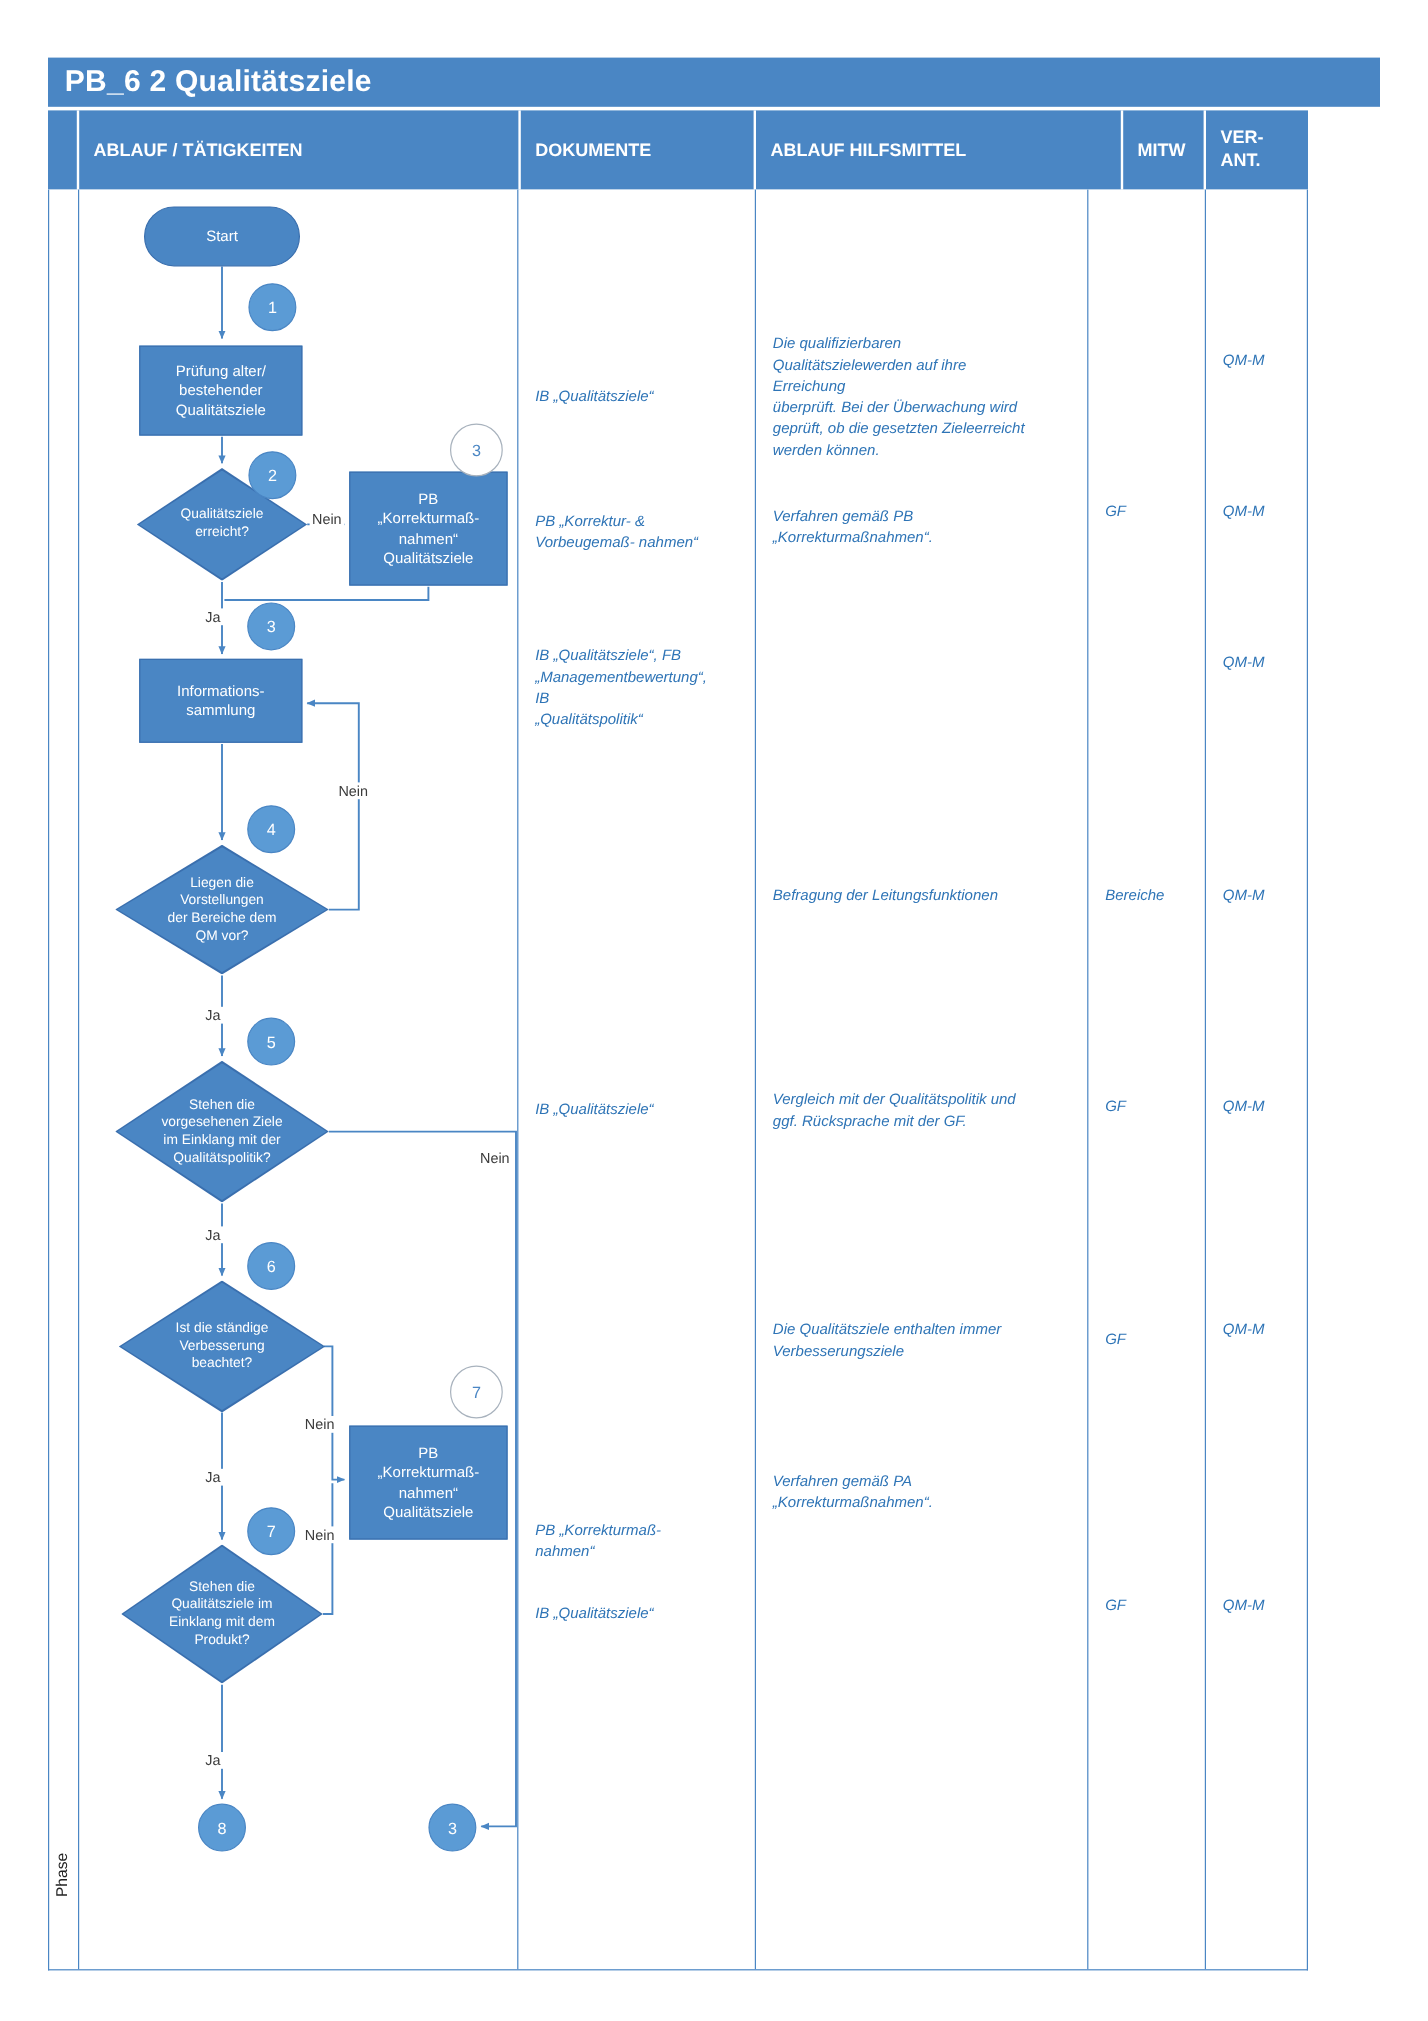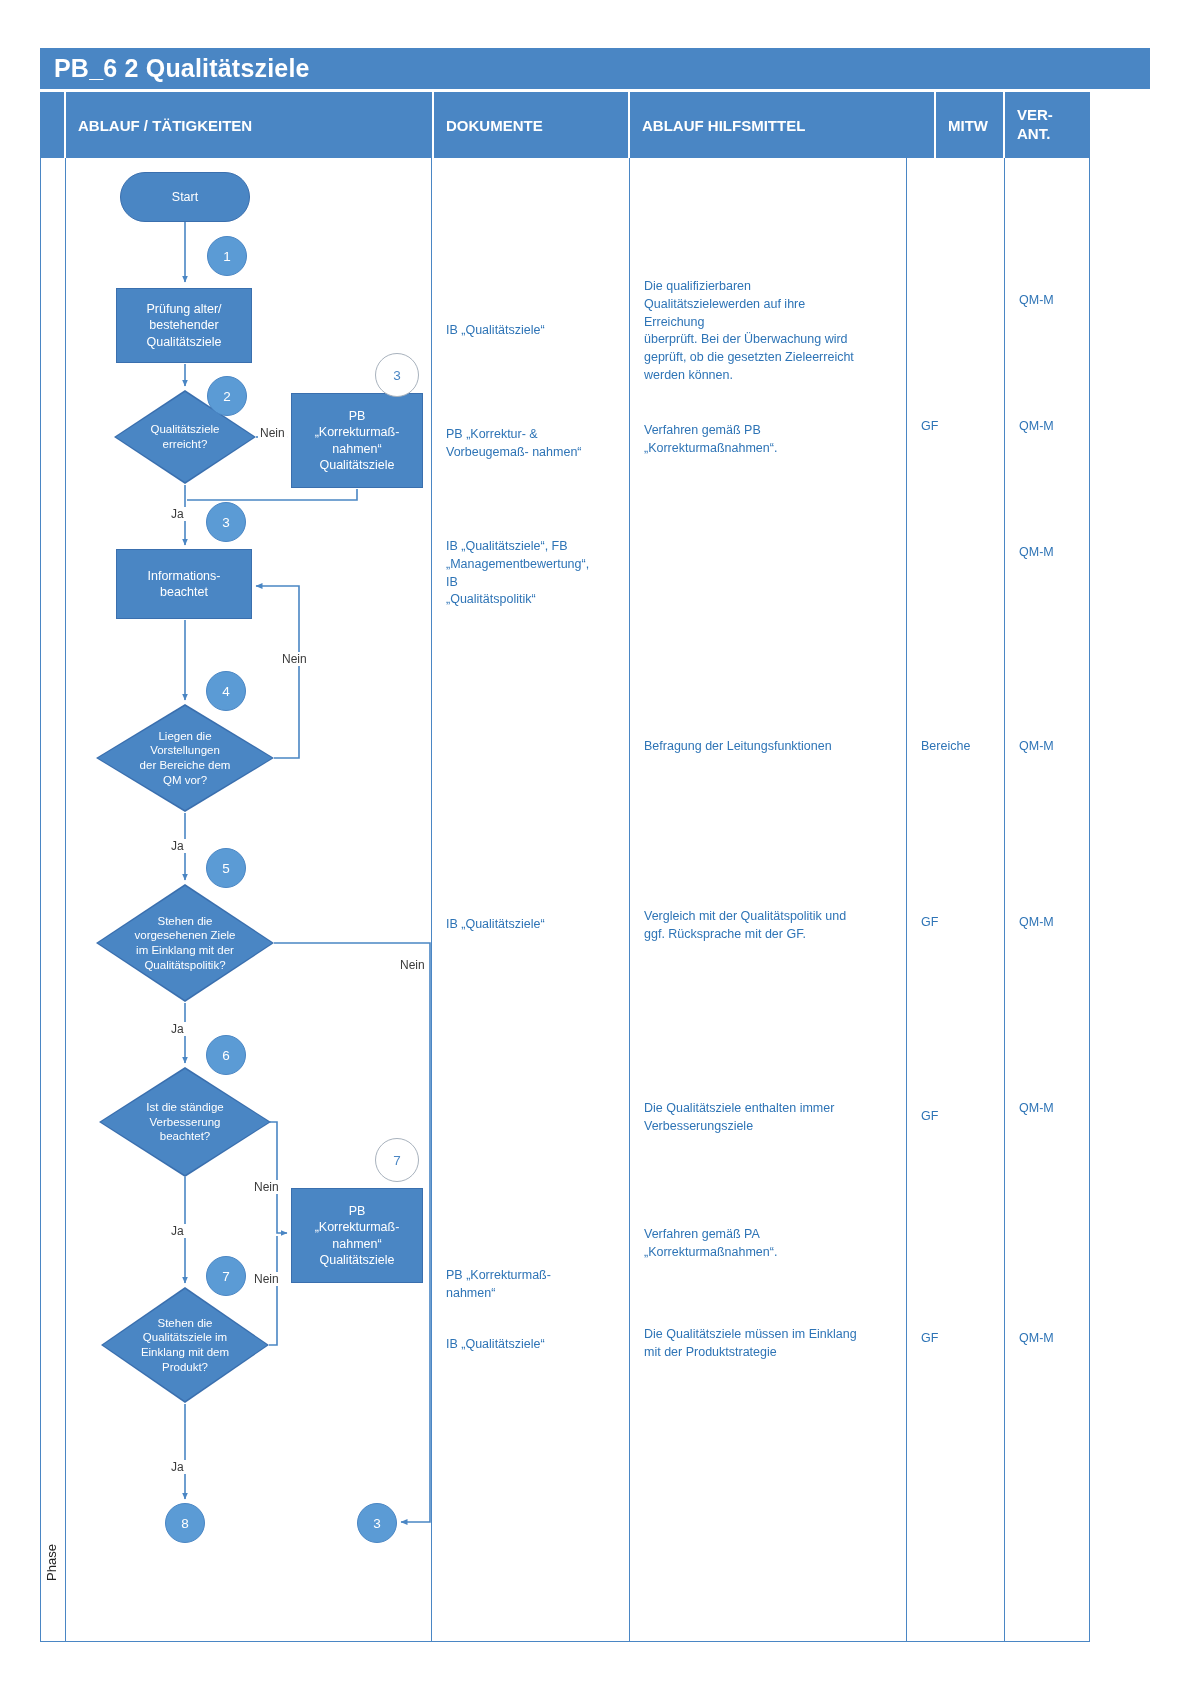--- a/index.html
+++ b/index.html
@@ -30,21 +30,21 @@
     border:1.6px solid #4a86c4; border-top:none; box-sizing:border-box;
   }
   .bcol { position:absolute; top:0; bottom:0; border-left:1.6px solid #4a86c4; box-sizing:border-box; }
   .bcol-phase { border-left:none; }
   .phase-label {
     position:absolute; bottom:60px; left:3px; writing-mode:vertical-rl;
     transform:rotate(180deg); font-size:13px; color:#222;
   }
   .cell-text {
     position:absolute; left:14px; right:8px; color:#2e74b6;
-    font-size:12.5px; line-height:1.42; white-space:pre-line;
+    font-size:12.5px; line-height:1.42; white-space:pre-line;font-style:italic;
   }
 
   
   .connectors { position:absolute; left:0; top:0; }
   .rectnode {
     position:absolute; background:#4a86c4; border:1.5px solid #3a6fae; box-sizing:border-box;
     display:flex; align-items:center; justify-content:center; text-align:center;
     color:#fff; font-size:12.5px; line-height:1.3; white-space:pre-line; z-index:2;
   }
   .stadium { border-radius:26px; }
@@ -132,21 +132,21 @@
 erreicht?</span>
           </div>
         </div>
 
         <div class="rectnode" style="left:225px;top:235px;width:132px;height:95px">PB
 „Korrekturmaß-
 nahmen“
 Qualitätsziele</div>
 
         <div class="rectnode" style="left:50px;top:391px;width:136px;height:70px">Informations-
-beachtet</div>
+sammlung</div>
 
         <div class="diamond" style="left:30px;top:546px;width:178px;height:108px">
           <div class="diamond-fill">
             <span class="diamond-text">Liegen die
 Vorstellungen
 der Bereiche dem
 QM vor?</span>
           </div>
         </div>
 
@@ -229,22 +229,20 @@
 werden können.</div>
         <div class="cell-text" style="top:264px">Verfahren gemäß PB
 „Korrekturmaßnahmen“.</div>
         <div class="cell-text" style="top:580px">Befragung der Leitungsfunktionen</div>
         <div class="cell-text" style="top:750px">Vergleich mit der Qualitätspolitik und
 ggf. Rücksprache mit der GF.</div>
         <div class="cell-text" style="top:942px">Die Qualitätsziele enthalten immer
 Verbesserungsziele</div>
         <div class="cell-text" style="top:1068px">Verfahren gemäß PA
 „Korrekturmaßnahmen“.</div>
-        <div class="cell-text" style="top:1168px">Die Qualitätsziele müssen im Einklang
-mit der Produktstrategie</div>
       </div>
 
       <div class="bcol" style="left:865px;width:98px">
         <div class="cell-text" style="top:260px">GF</div>
         <div class="cell-text" style="top:580px">Bereiche</div>
         <div class="cell-text" style="top:756px">GF</div>
         <div class="cell-text" style="top:950px">GF</div>
         <div class="cell-text" style="top:1172px">GF</div>
       </div>
 

